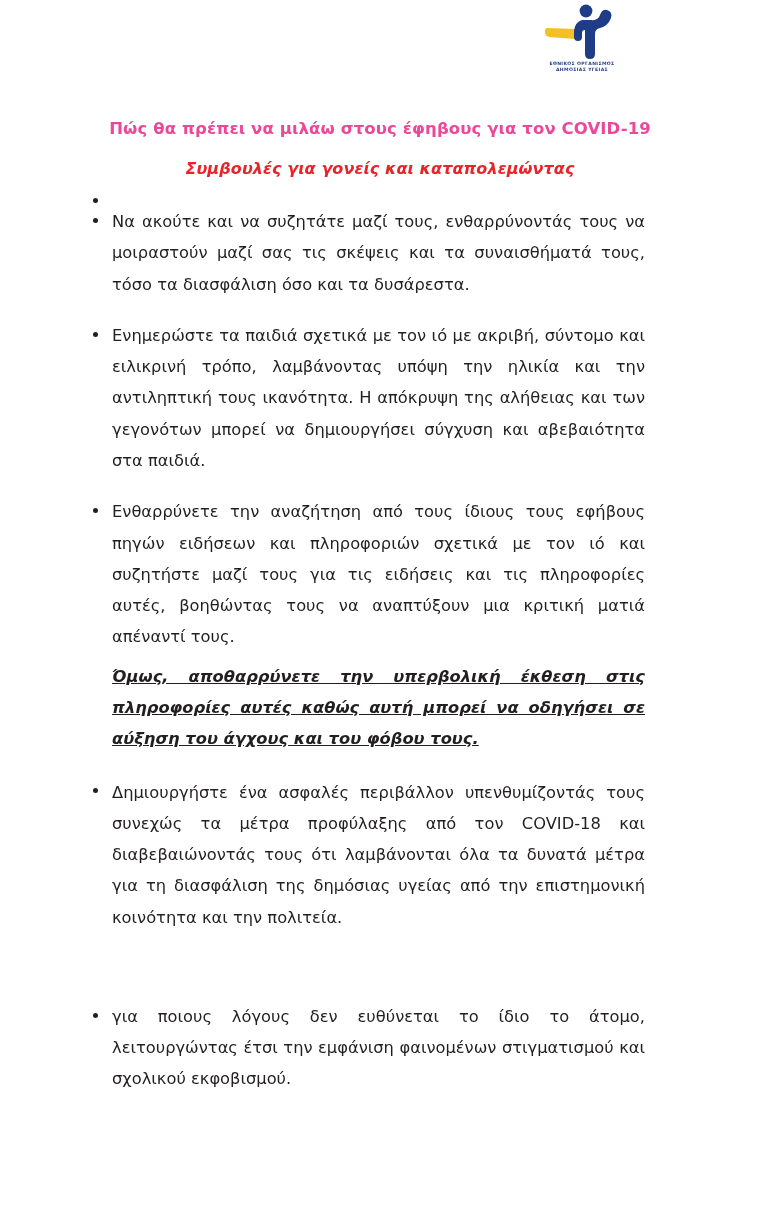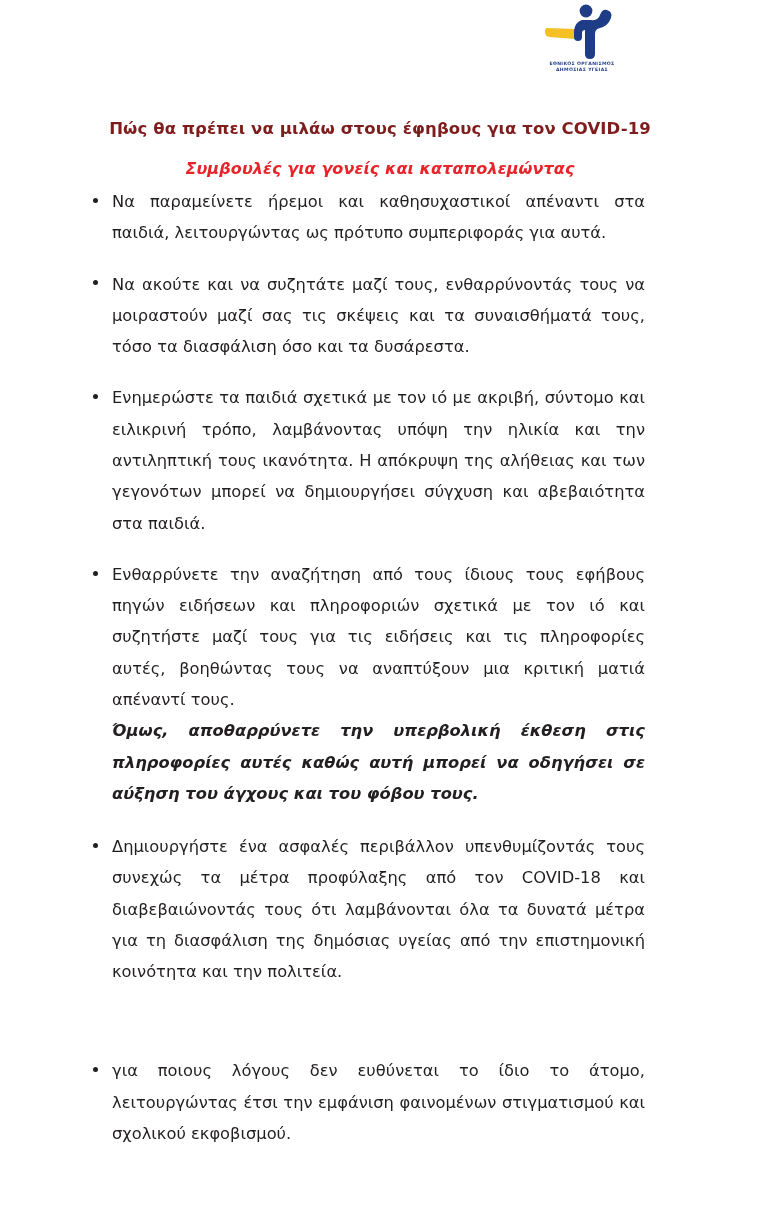--- a/index.html
+++ b/index.html
@@ -55,21 +55,21 @@
   }
 
   .doc-title {
     position: absolute;
     top: 108px;
     left: 60px;
     width: 640px;
     text-align: center;
     font-size: 16.5px;
     font-weight: 700;
-    color: #7f1d1d;
+    color: #ec4899;
     letter-spacing: 0.1px;
   }
 
   .doc-subtitle {
     position: absolute;
     top: 146px;
     left: 60px;
     width: 640px;
     text-align: center;
     font-size: 16px;
@@ -108,21 +108,22 @@
     width: 5px;
     height: 5px;
     border-radius: 50%;
     background: #231f20;
   }
 
   .bullet-item .para {
     display: block;
   }
   .bullet-item .para + .para {
-    margin-top: 0;
+    margin-top: 8px;
+    text-decoration: underline;
   }
   .emphasis {
     font-weight: 700;
     font-style: italic;
   }
 
   
   .gap-large { margin-bottom: 68px; }
   .gap-xl    { margin-bottom: 22px; }
   .indent-cont {
@@ -166,21 +167,20 @@
     </div>
   </div>
 
   <h1 class="doc-title">Πώς θα πρέπει να μιλάω στους έφηβους για τον COVID-19</h1>
   <h2 class="doc-subtitle">Συμβουλές για γονείς και καταπολεμώντας</h2>
 
   <ul class="bullet-list">
 
     <li class="bullet-item">
       <span class="dot"></span>
-      <span class="para">Να παραμείνετε ήρεμοι και καθησυχαστικοί απέναντι στα παιδιά, λειτουργώντας ως πρότυπο συμπεριφοράς για αυτά.</span>
     </li>
 
     <li class="bullet-item">
       <span class="dot"></span>
       <span class="para">Να ακούτε και να συζητάτε μαζί τους, ενθαρρύνοντάς τους να μοιραστούν μαζί σας τις σκέψεις και τα συναισθήματά τους, τόσο τα διασφάλιση όσο και τα δυσάρεστα.</span>
     </li>
 
     <li class="bullet-item">
       <span class="dot"></span>
       <span class="para">Ενημερώστε τα παιδιά σχετικά με τον ιό με ακριβή, σύντομο και ειλικρινή τρόπο, λαμβάνοντας υπόψη την ηλικία και την αντιληπτική τους ικανότητα. Η απόκρυψη της αλήθειας και των γεγονότων μπορεί να δημιουργήσει σύγχυση και αβεβαιότητα στα παιδιά.</span>

